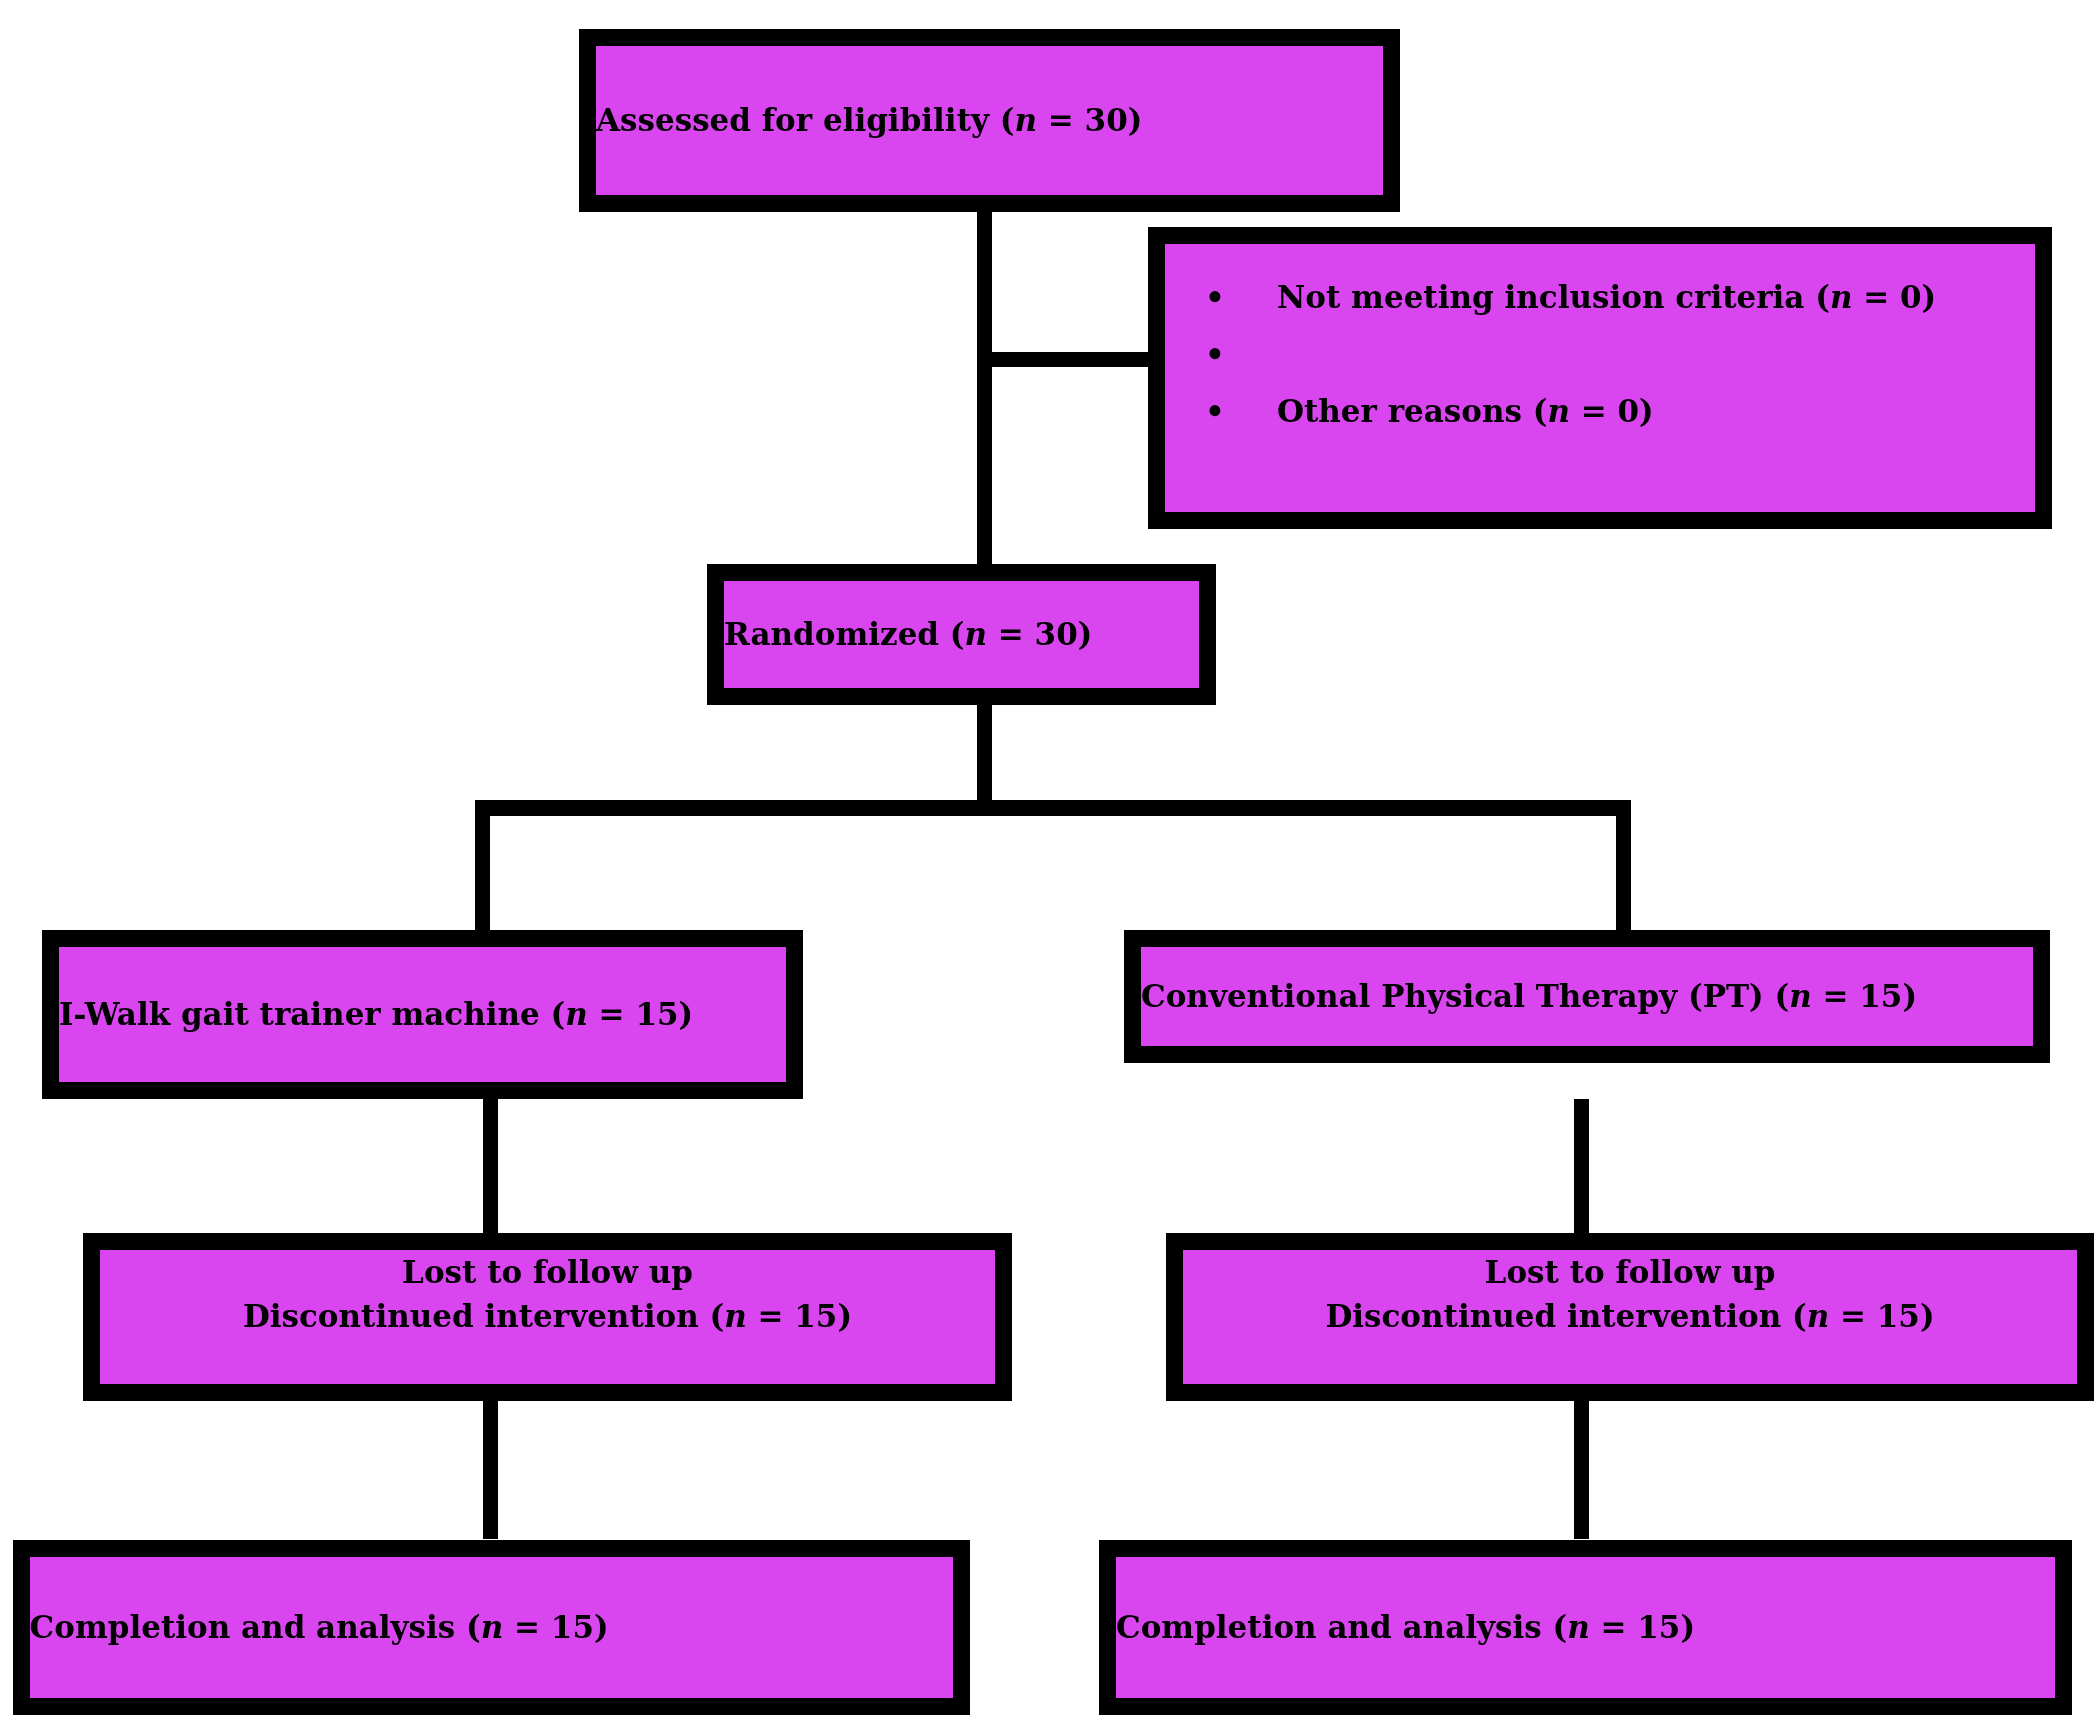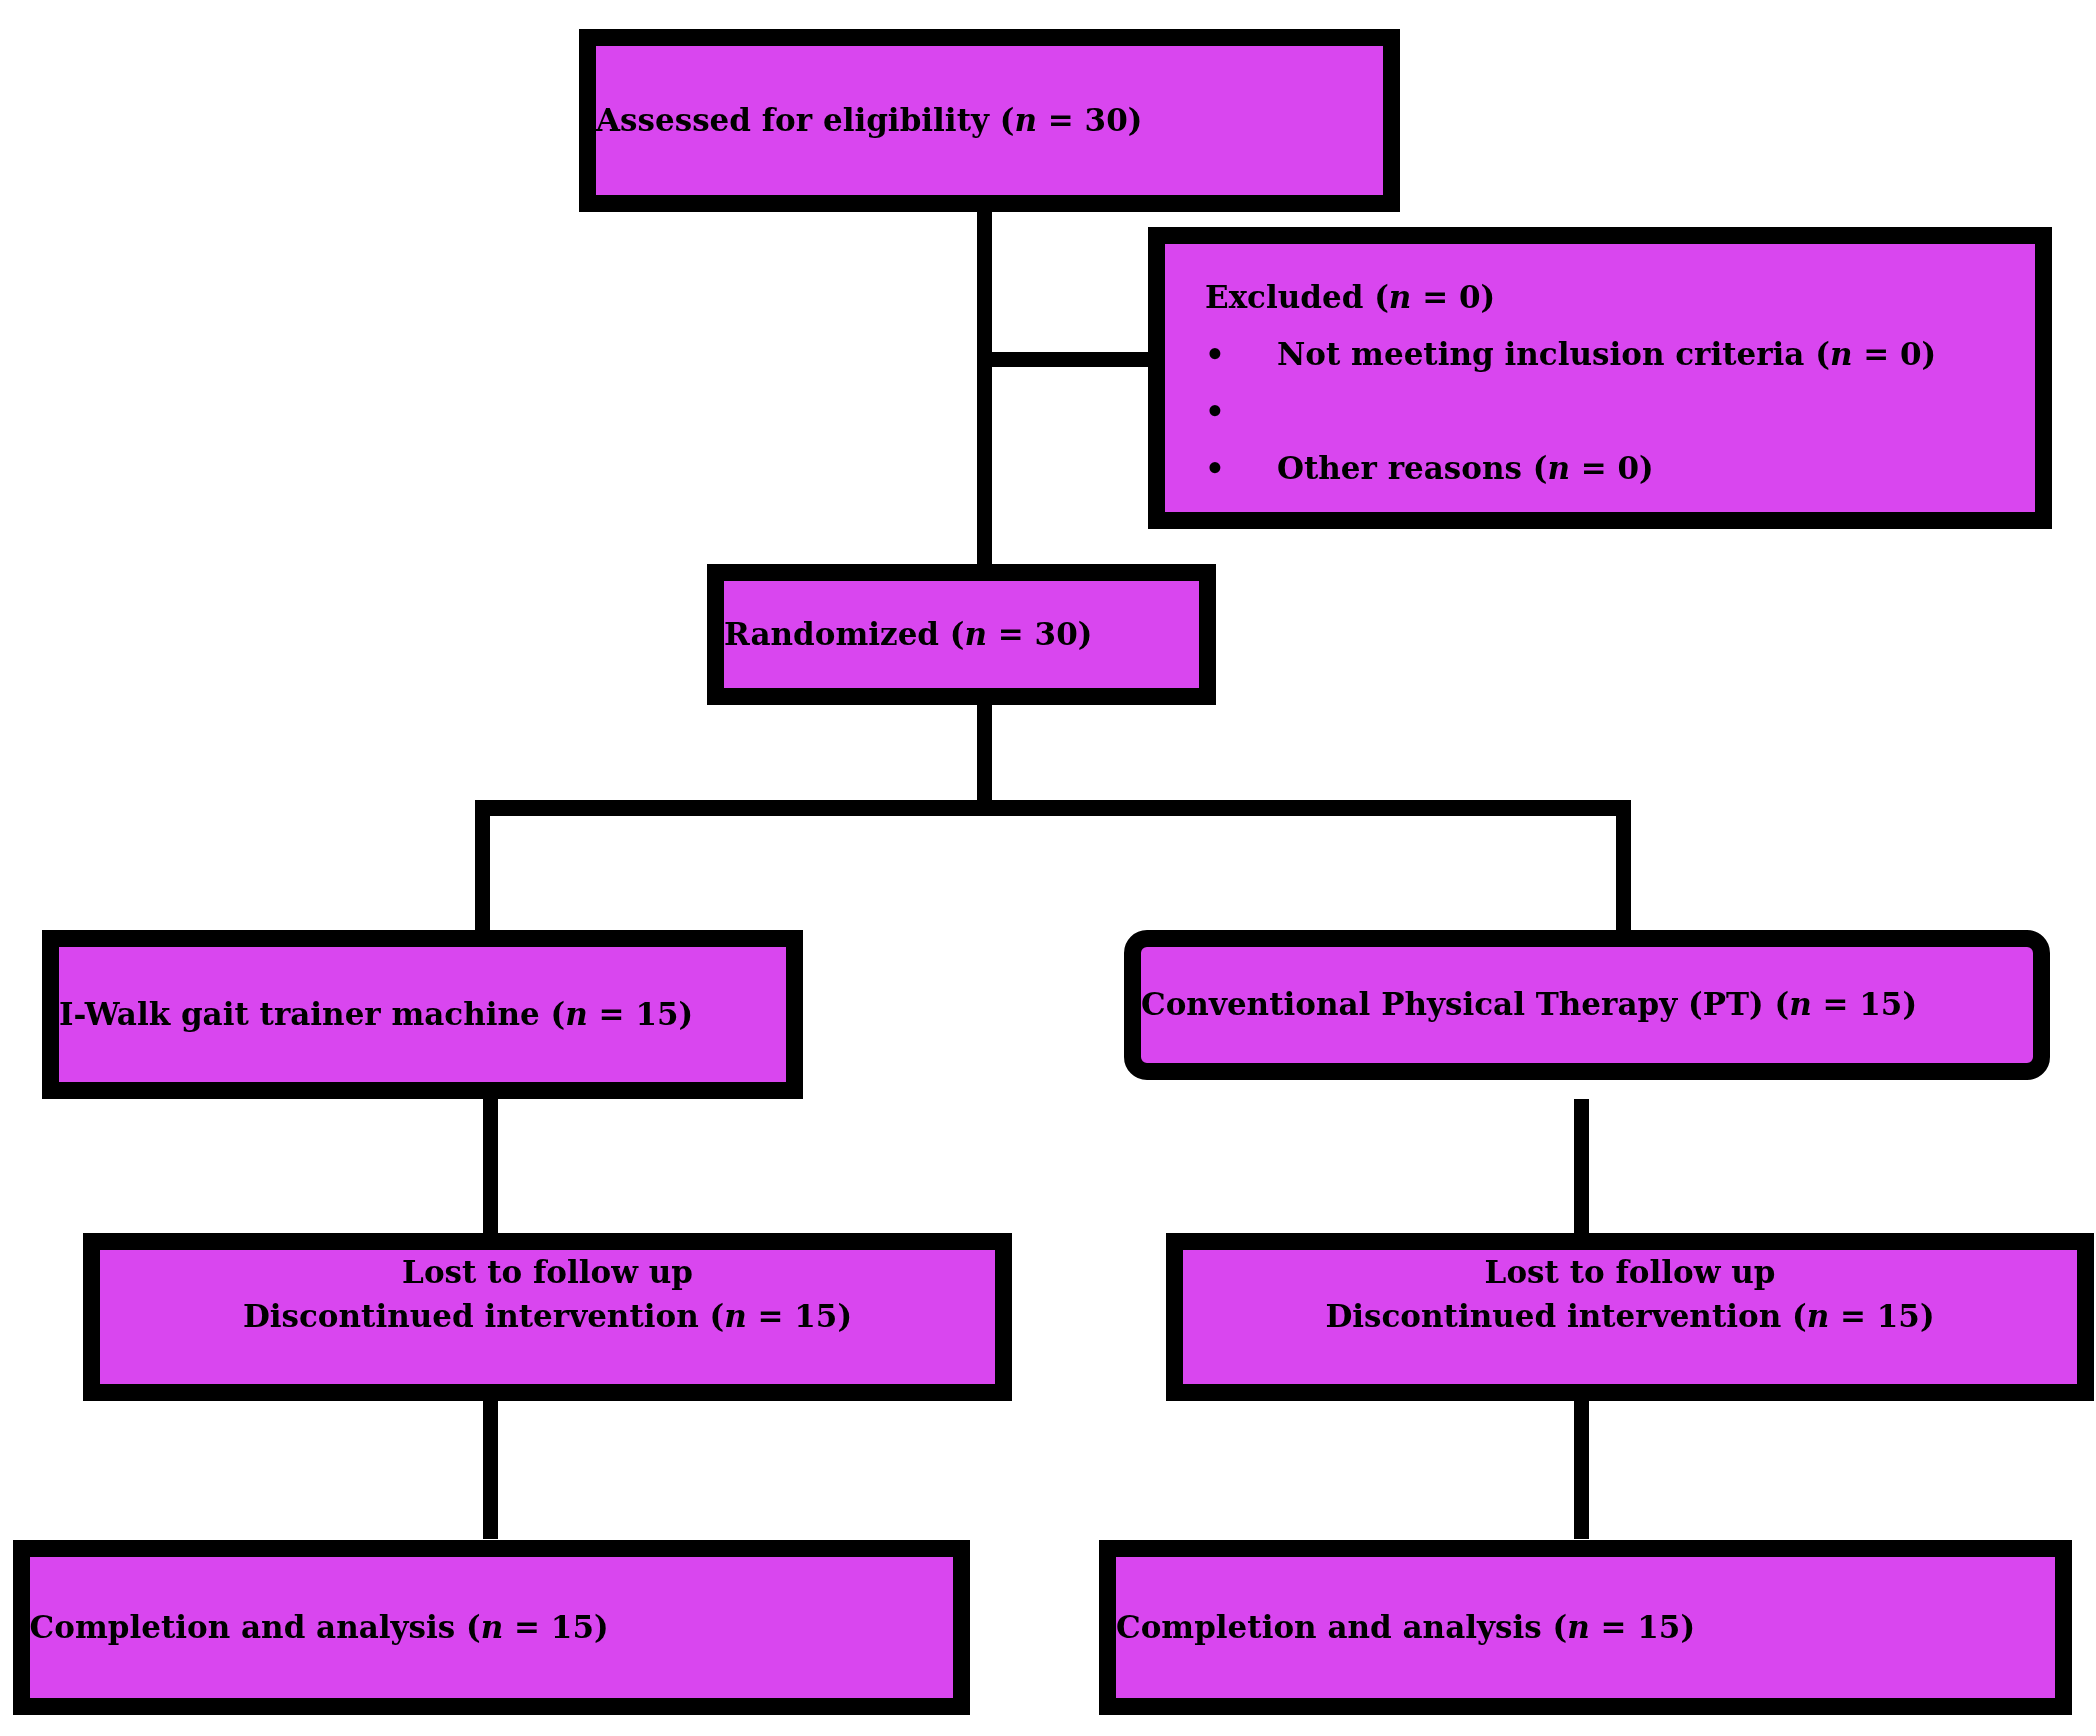--- a/index.html
+++ b/index.html
@@ -30,21 +30,21 @@
   .cline { position: absolute; background: #000000; }
   .it { font-style: italic; }
 
   
   .b-assessed   { left:  579px; top:   29px; width:  821px; height: 183px; }
   .b-excluded   { left: 1148px; top:  227px; width: 904px; height: 302px;
                   display: block; text-align: left; padding: 25px 17px 0 40px;
                   line-height: 57px; }
   .b-randomized { left:  707px; top:  564px; width:  509px; height: 141px; }
   .b-arm-left   { left:   42px; top: 930px; width: 761px; height: 169px; }
-  .b-arm-right  { left: 1124px; top: 930px; width: 926px; height: 150px; border-radius: 23px; }
+  .b-arm-right  { left: 1124px; top: 930px; width: 926px; height: 133px; }
   .b-lost-left  { left:   40px; top: 1233px; width: 929px; height: 168px; line-height: 1.42; }
   .b-lost-right { left: 1123px; top: 1233px; width: 928px; height: 168px; line-height: 1.42; }
   .b-comp-left  { left:   12.6px; top: 1540px; width: 957px; height: 175px; }
   .b-comp-right { left: 1099px; top: 1540px; width: 973px; height: 175px; }
 
   
   .c-v1  { left: 977px; top:  212px; width:   15px; height: 352px; }
   .c-h1  { left: 977px; top:  352px; width:  185px; height:  15px; }
   .c-v2  { left: 977px; top:  705px; width:   15px; height: 111px; }
   .c-bar { left:  475px; top:  800px; width: 1156px; height:  16px; }
@@ -72,21 +72,20 @@
   <div class="cline c-v5"></div>
   <div class="cline c-v6"></div>
   <div class="cline c-v7"></div>
   <div class="cline c-v8"></div>
 
   <div class="box b-assessed">
     <span><span>Assessed for eligibility (</span><span class="it">n</span><span> = 30)</span></span>
   </div>
 
   <div class="box b-excluded">
-    <div><span>Excluded (</span><span class="it">n</span><span> = 0)</span></div>
     <div class="exc-item">
       <span class="bullet">•</span>
       <span><span>Not meeting inclusion criteria (</span><span class="it">n</span><span> = 0)</span></span>
     </div>
     <div class="exc-item">
       <span class="bullet">•</span>
     </div>
     <div class="exc-item">
       <span class="bullet">•</span>
       <span><span>Other reasons (</span><span class="it">n</span><span> = 0)</span></span>

